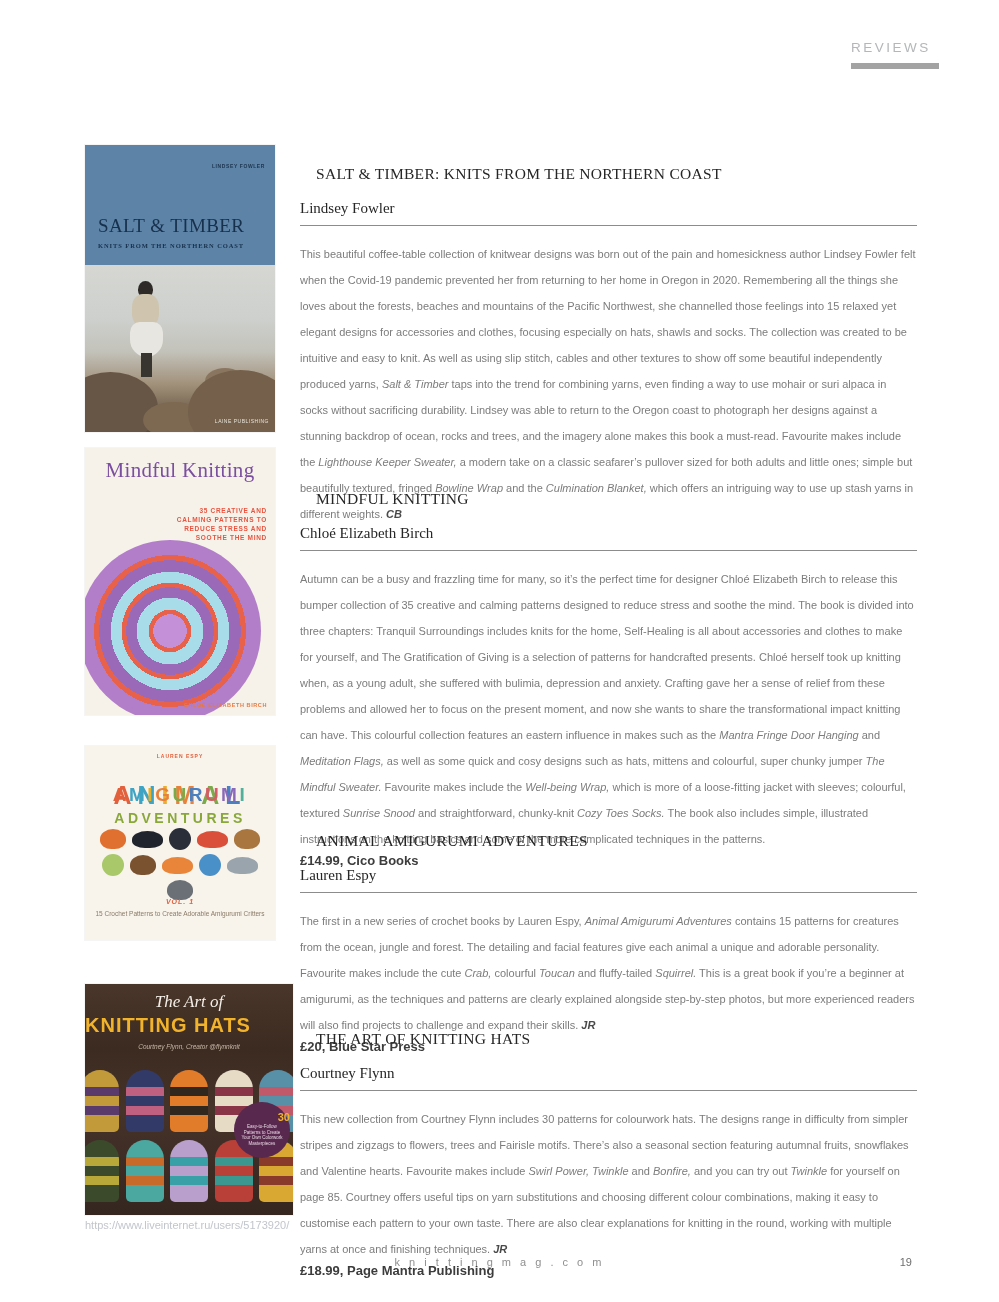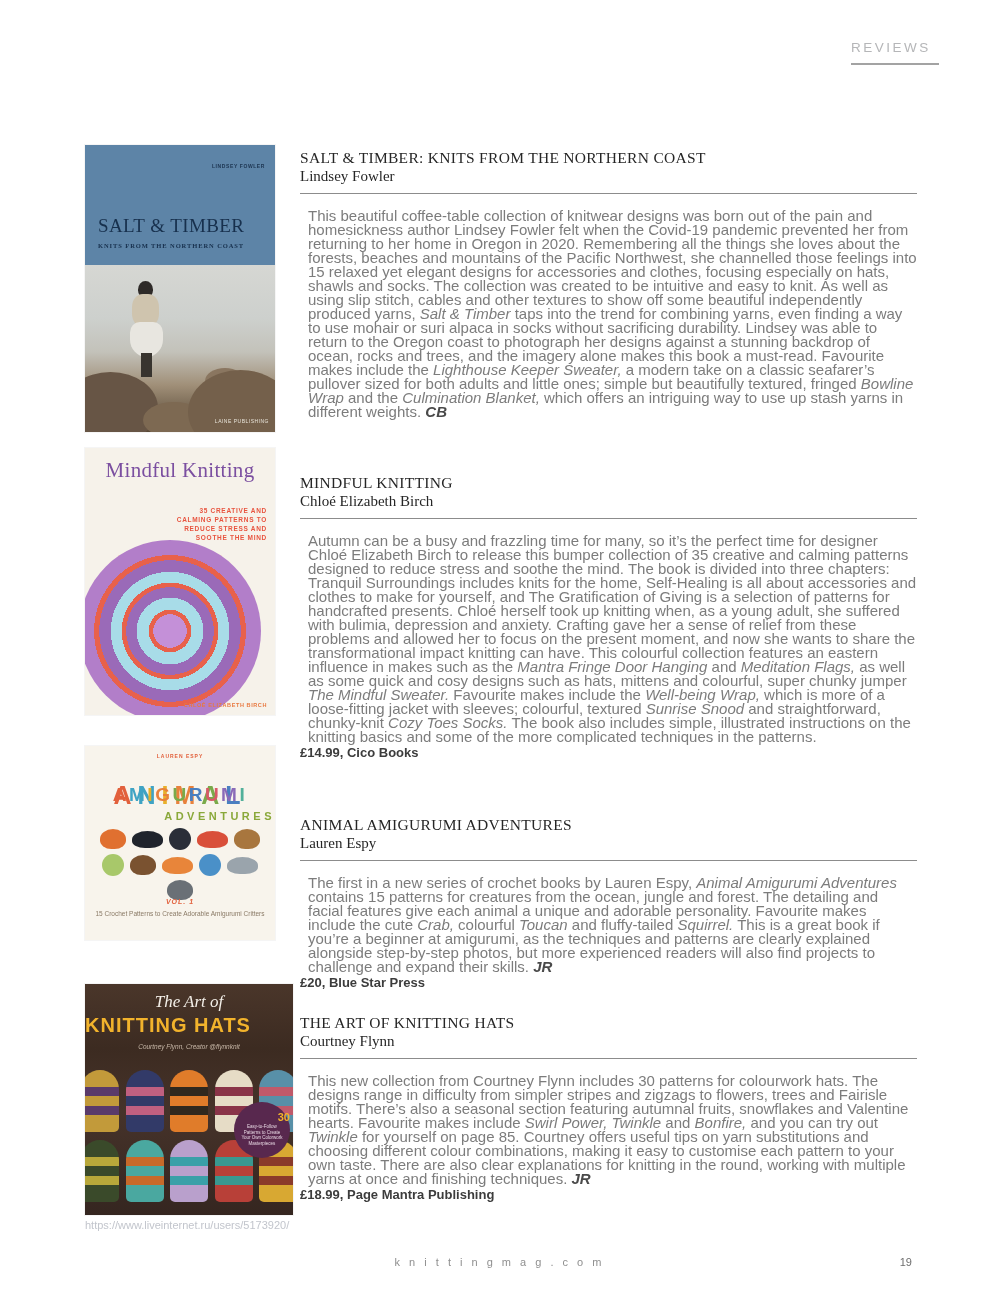--- a/index.html
+++ b/index.html
@@ -1,30 +1,30 @@
 <!DOCTYPE html>
 <html><head>
 <meta charset="utf-8">
 <style>
   html,body{margin:0;padding:0;background:#e9e9e9;}
   .page{position:relative;width:999px;height:1302px;background:#ffffff;margin:0 auto;
         font-family:"Liberation Sans",sans-serif;overflow:hidden;}
 
   
   .reviews-tag{position:absolute;left:851px;top:40px;width:88px;color:#b5b6b8;
-    font-size:13.5px;letter-spacing:2.5px;padding-bottom:8px;border-bottom:2px solid #a3a3a3;}
+    font-size:13.5px;letter-spacing:2.5px;padding-bottom:8px;border-bottom:6px solid #a3a3a3;}
 
   
   .review{position:absolute;left:300px;width:617px;}
-  .rtitle{margin:0;font-family:"Liberation Serif",serif;font-weight:normal;
+  .rtitle{margin:16px;font-family:"Liberation Serif",serif;font-weight:normal;
     font-size:15.5px;line-height:19px;color:#262626;letter-spacing:0.3px;}
   .rauthor{margin:0;font-family:"Liberation Serif",serif;font-weight:normal;
     font-size:15px;line-height:19px;color:#262626;}
   .rule{border-top:1px solid #8c8c8c;margin-top:7px;}
-  .rbody{margin:15px 0 0 8px;font-size:15px;line-height:14px;color:#7c7c7c;}
+  .rbody{margin:15px 0 0 0;font-size:11px;line-height:26px;color:#7c7c7c;}
   .rbody .s-i{font-style:italic;}
   .rbody .s-bi{font-style:italic;font-weight:bold;color:#4a4a4a;}
   .rprice{margin:0;font-size:13px;line-height:17.6px;font-weight:bold;color:#3c3c3c;}
 
   
   .cover{position:absolute;left:85px;width:190px;overflow:hidden;box-shadow:0 0 0 1px rgba(0,0,0,0.04);}
 
   
   .c1{top:145px;height:287px;background:#5d84a7;}
   .c1-author{position:absolute;top:18px;right:10px;font-size:5px;font-weight:bold;
@@ -60,21 +60,21 @@
   .c2-author{position:absolute;right:8px;bottom:7px;font-size:5.5px;font-weight:bold;
     letter-spacing:0.6px;color:#e8783f;}
 
   
   .c3{top:746px;height:194px;background:#f8f4ec;}
   .c3-author{position:absolute;top:7px;left:0;right:0;text-align:center;
     font-size:5px;font-weight:bold;letter-spacing:1px;color:#e2603c;}
   .c3-line{position:absolute;left:0;right:0;text-align:center;font-weight:bold;}
   .c3-l1{top:15px;font-size:25px;letter-spacing:6px;margin-top:20px;}
   .c3-l2{top:38px;font-size:19px;letter-spacing:2.5px;}
-  .c3-l3{top:64px;font-size:11px;letter-spacing:3.5px;color:#8aa83a;text-align:right;}
+  .c3-l3{top:64px;font-size:14px;letter-spacing:3.5px;color:#8aa83a;}
   .c3-animals{position:absolute;left:8px;right:8px;top:80px;height:72px;display:flex;
     flex-wrap:wrap;align-items:center;justify-content:center;}
   .c3-animals div{width:26px;height:20px;border-radius:55% 55% 48% 48%;margin:2px 3px;}
   .c3-animals div:nth-child(2n){width:31px;height:17px;border-radius:60% 60% 50% 50%;}
   .c3-animals div:nth-child(3n){width:22px;height:22px;border-radius:50%;}
   .c3-vol{position:absolute;left:0;right:0;top:152px;text-align:center;
     font-size:7px;font-weight:bold;font-style:italic;color:#e2603c;letter-spacing:1px;}
   .c3-tag{position:absolute;left:10px;right:10px;top:163px;text-align:center;
     font-size:6.5px;line-height:9px;color:#8a7a66;}
 

